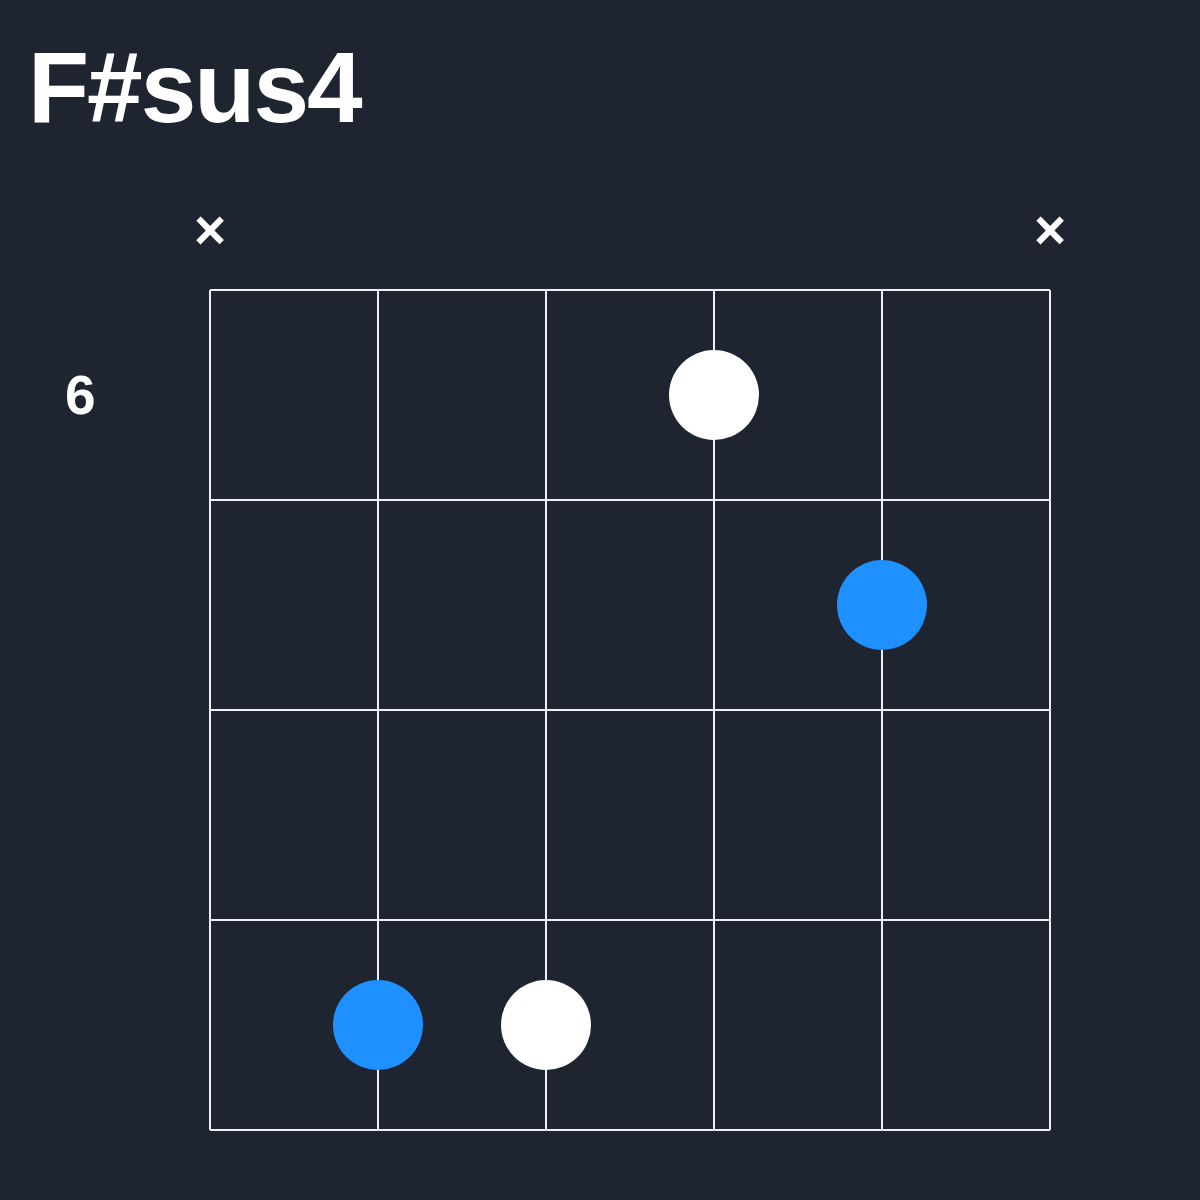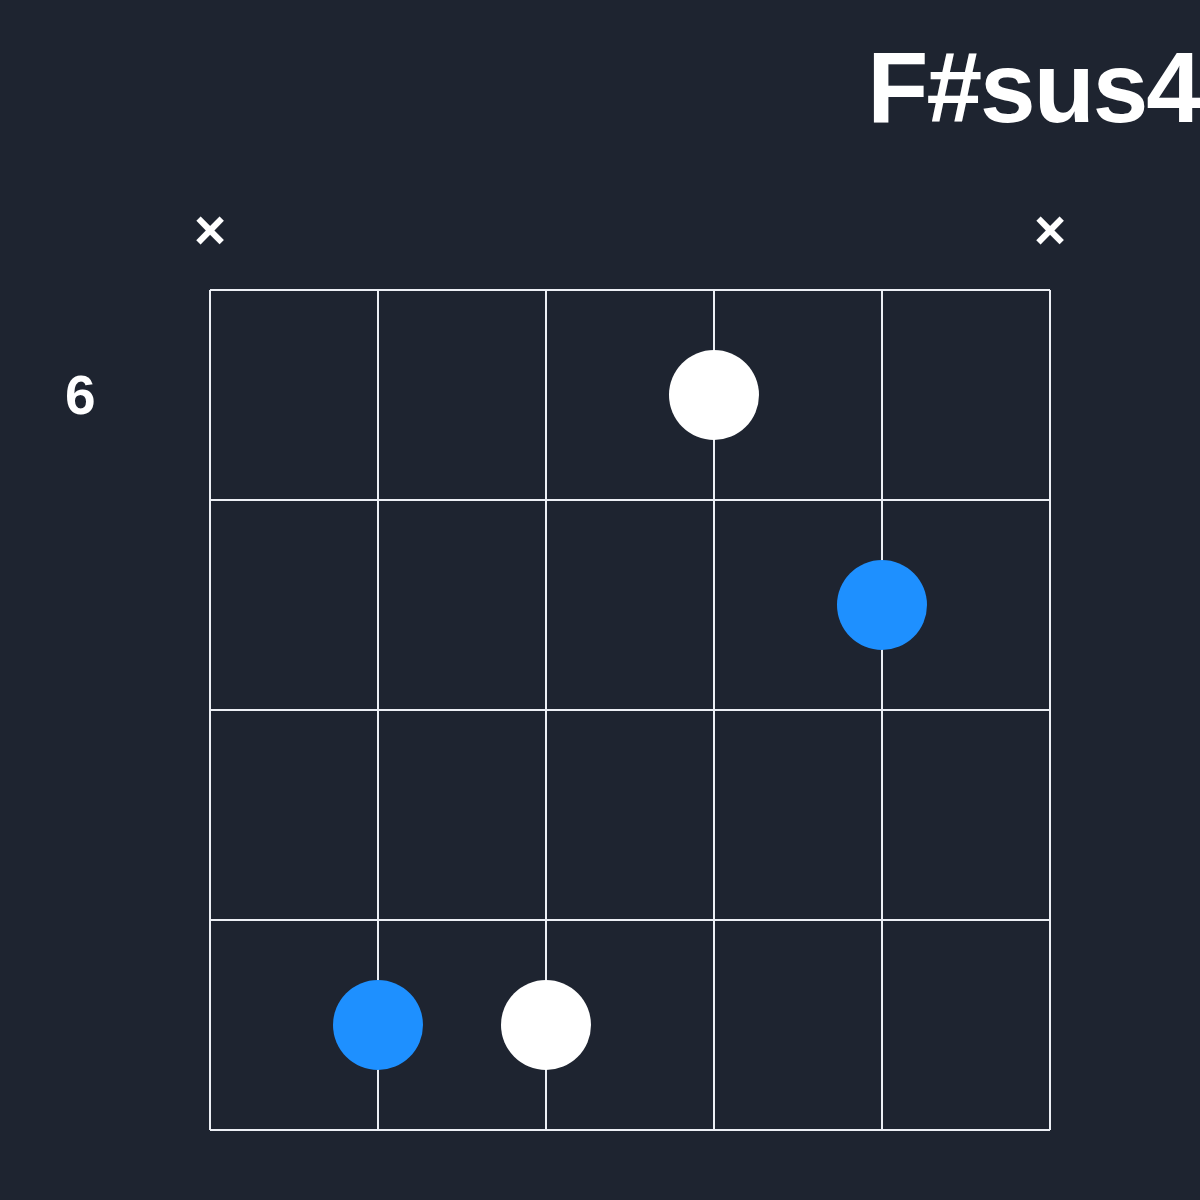--- a/index.html
+++ b/index.html
@@ -13,21 +13,21 @@
     .wrap {
       width: 1200px;
       height: 1200px;
       position: relative;
     }
     .title {
       position: absolute;
       top: 30px;
       left: 0;
       width: 100%;
-      text-align: right;
+      text-align: left;
       color: #ffffff;
       font-size: 100px;
       font-weight: 700;
       letter-spacing: -2px;
       padding-left: 28px;
     }
     .diagram {
       position: absolute;
       left: 180px;
       top: 170px;

